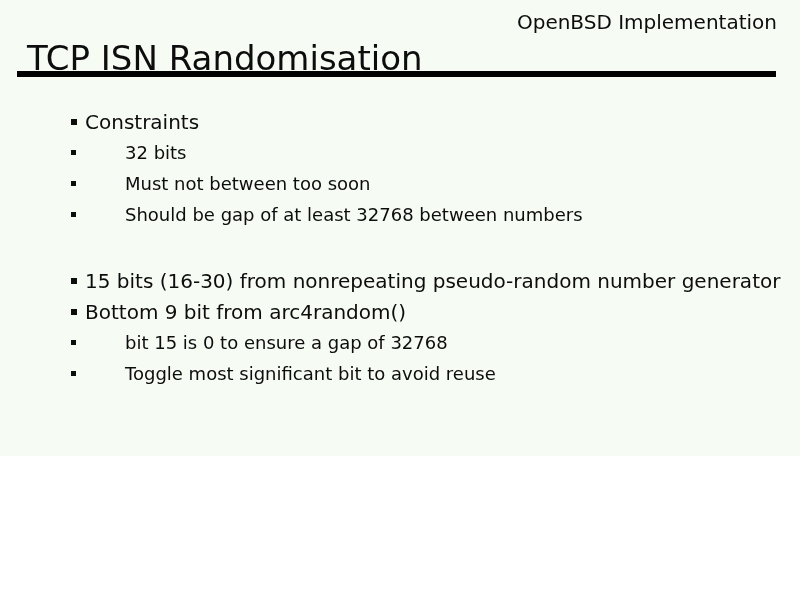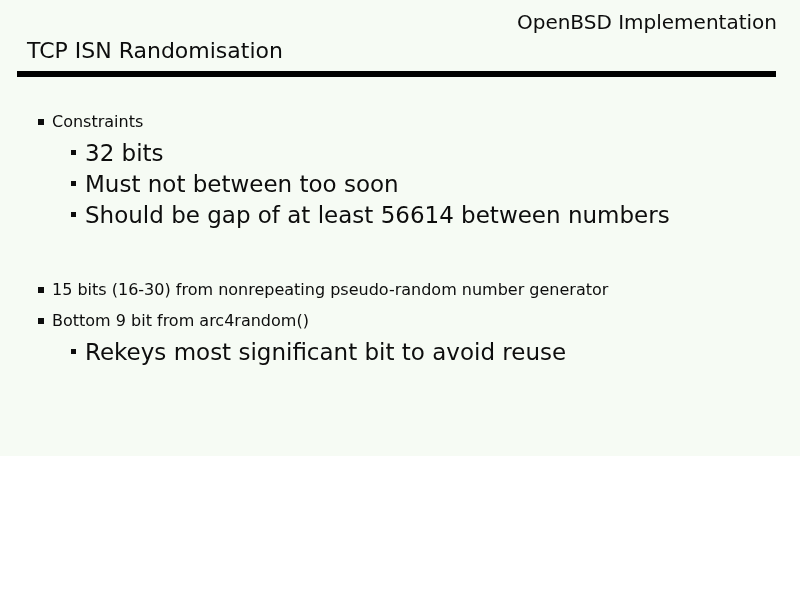--- a/index.html
+++ b/index.html
@@ -19,21 +19,21 @@
     position: absolute;
     top: 10px;
     right: 23px;
     font-size: 20px;
     white-space: nowrap;
   }
   .slide-title {
     position: absolute;
     top: 38px;
     left: 27px;
-    font-size: 22px;
+    font-size: 34px;
     white-space: nowrap;
   }
   .title-underline {
     position: absolute;
     top: 71px;
     left: 17px;
     width: 759px;
     height: 6px;
     background: #000000;
   }
@@ -43,29 +43,30 @@
     left: 0;
     right: 0;
   }
   .item {
     display: flex;
     align-items: center;
     height: 31px;
     white-space: nowrap;
   }
   .item.gap-before {
-    margin-top: 44px;
+    margin-top: 35px;
   }
   .item.l1 {
-    padding-left: 38px;
-    font-size: 16px;
+    padding-left: 71px;
+    font-size: 20px;
   }
   .item.l2 {
     padding-left: 71px;
-    font-size: 23px;
+    font-size: 18px;
+    gap: 40px;
   }
   .bullet {
     flex: 0 0 auto;
     background: #0d0d0d;
     display: inline-block;
   }
   .item.l1 .bullet {
     width: 6px;
     height: 6px;
     margin-right: 8px;
@@ -102,35 +103,39 @@
       <span class="txt">32 bits</span>
     </div>
 
     <div class="item l2">
       <span class="bullet"></span>
       <span class="txt">Must not between too soon</span>
     </div>
 
     <div class="item l2">
       <span class="bullet"></span>
-      <span class="txt">Should be gap of at least 56614 between numbers</span>
+      <span class="txt">Should be gap of at least 32768 between numbers</span>
     </div>
 
     <div class="item l1 gap-before">
       <span class="bullet"></span>
       <span class="txt">15 bits (16-30) from nonrepeating pseudo-random number generator</span>
     </div>
 
     <div class="item l1">
       <span class="bullet"></span>
       <span class="txt">Bottom 9 bit from arc4random()</span>
     </div>
 
+    <div class="item l2">
+      <span class="bullet"></span>
+      <span class="txt">bit 15 is 0 to ensure a gap of 32768</span>
+    </div>
 
 
     <div class="item l2">
       <span class="bullet"></span>
-      <span class="txt">Rekeys most significant bit to avoid reuse</span>
+      <span class="txt">Toggle most significant bit to avoid reuse</span>
     </div>
 
   </div>
 
 </div>
 
 </body></html>

